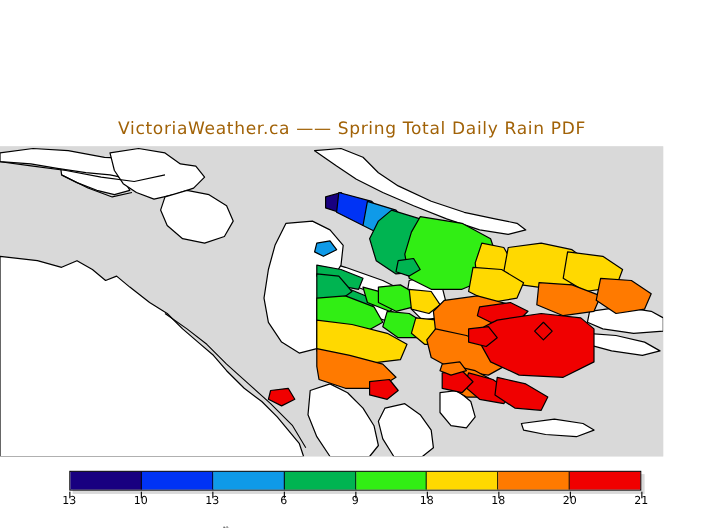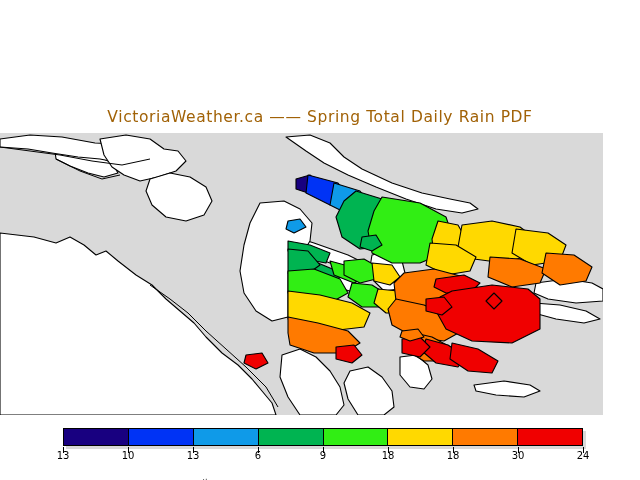--- a/index.html
+++ b/index.html
@@ -205,21 +205,21 @@
         <div class="tk" style="left: 583px;"></div>
       </div>
     <div id="cb-labels">
         <div class="lb" style="left: 63px;">13</div>
         <div class="lb" style="left: 128px;">10</div>
         <div class="lb" style="left: 193px;">13</div>
         <div class="lb" style="left: 258px;">6</div>
         <div class="lb" style="left: 323px;">9</div>
         <div class="lb" style="left: 388px; text-align: center;">18</div>
         <div class="lb" style="left: 453px;">18</div>
-        <div class="lb" style="left: 518px;">30</div>
-        <div class="lb" style="left: 583px;">24</div>
+        <div class="lb" style="left: 518px;">20</div>
+        <div class="lb" style="left: 583px;">21</div>
       </div>
     <div id="cb-caption">
       <span>99</span><sup>th</sup><span> percentile of daily rain (mm/day) on 2026-Apr-20</span>
     </div>
   </div>
 
 </div>
 
 </body></html>

